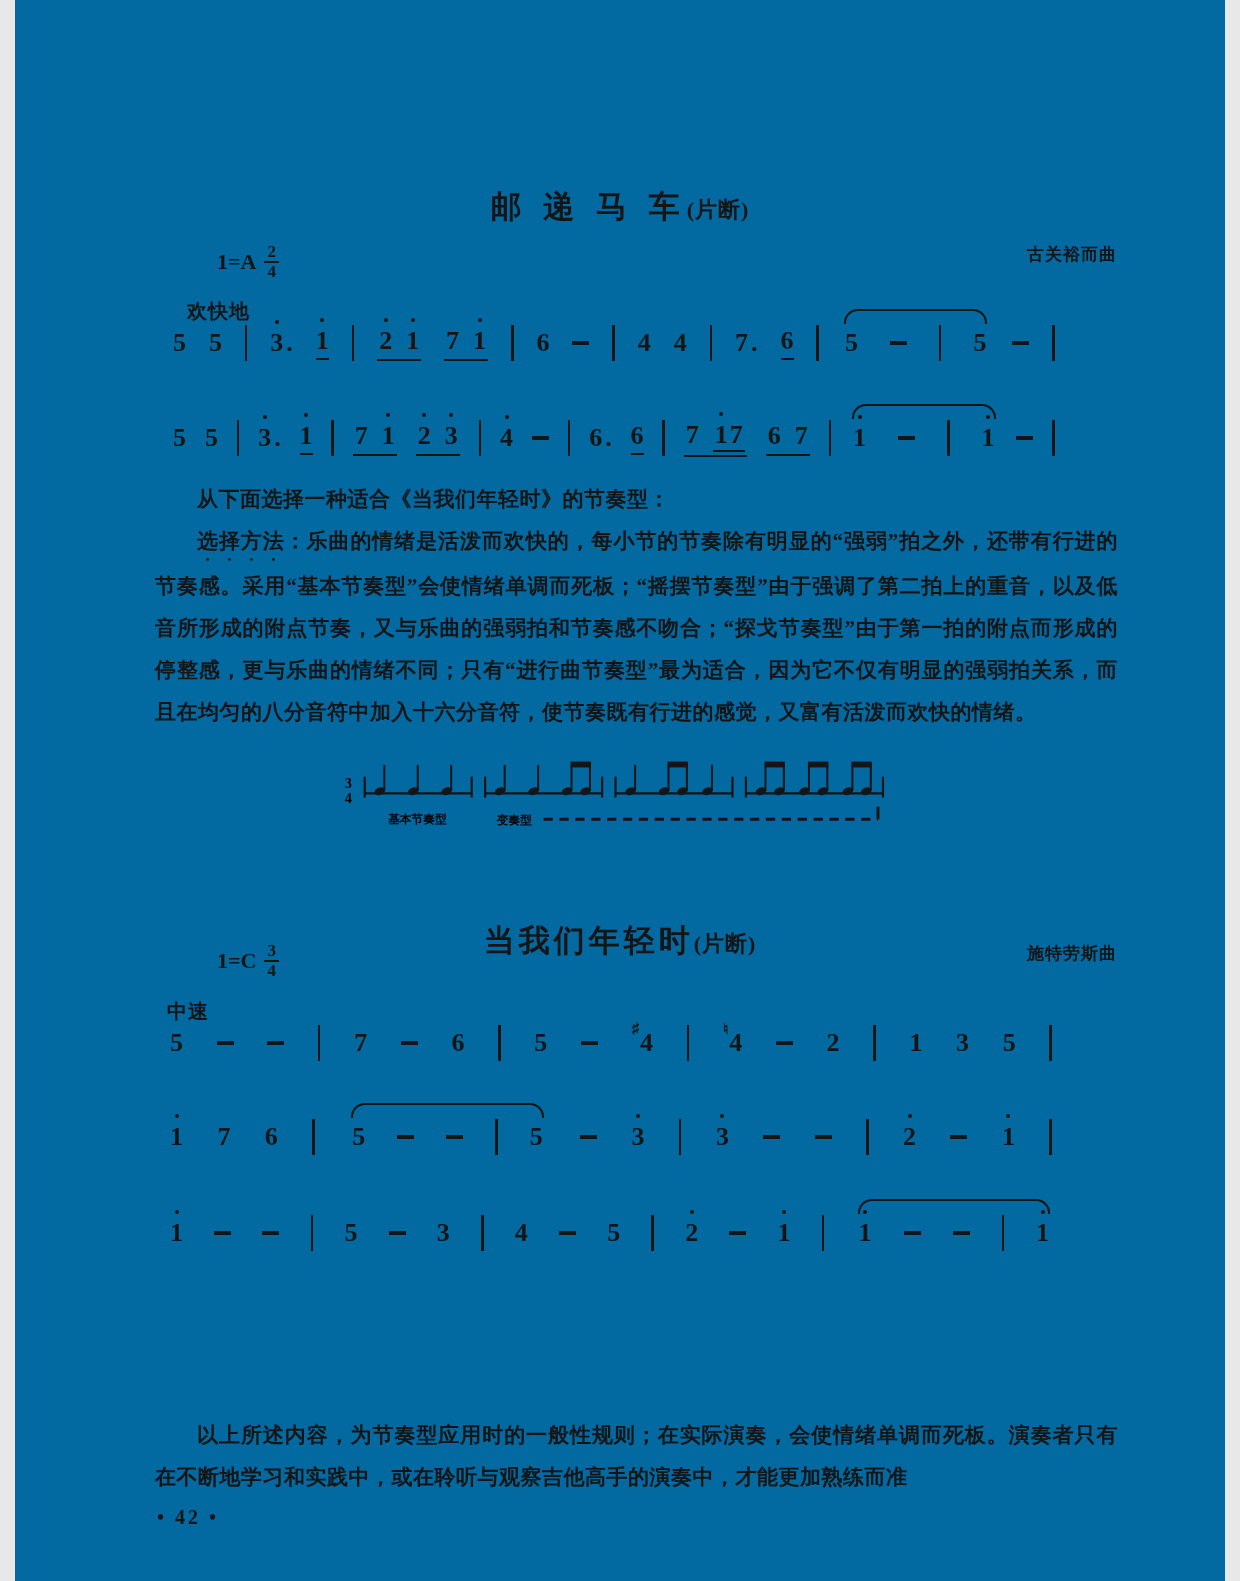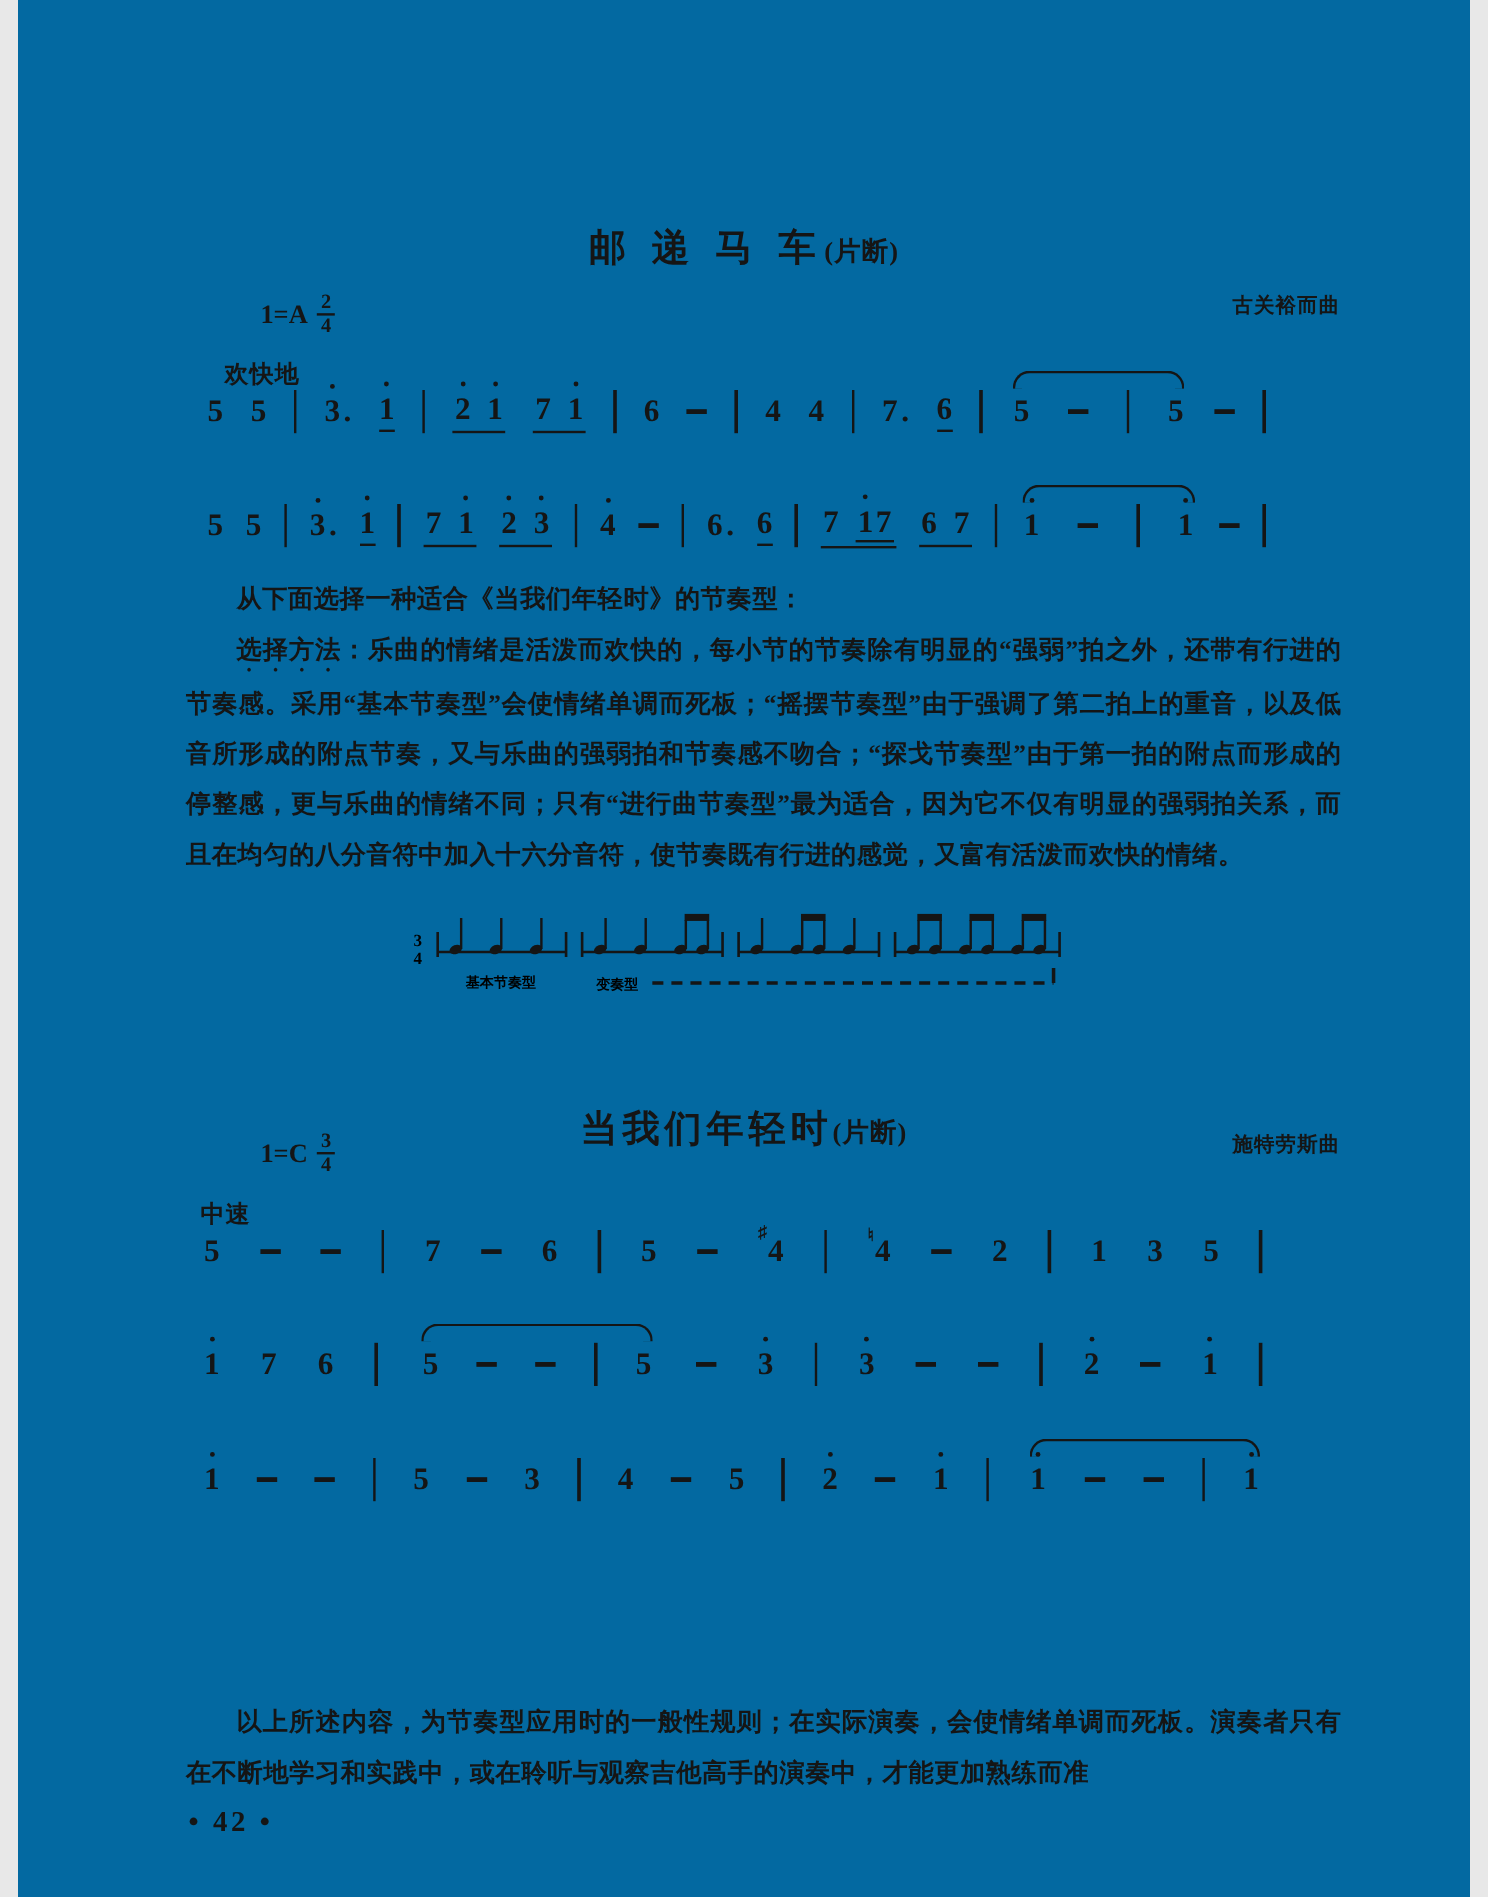--- a/index.html
+++ b/index.html
@@ -40,21 +40,21 @@
         text-align:justify;font-weight:600;letter-spacing:0.5px;}
   .para p{margin:0;text-indent:2em;}
   .emph{text-emphasis:filled dot #151515;-webkit-text-emphasis:filled dot #151515;
         text-emphasis-position:under right;-webkit-text-emphasis-position:under;}
 
   
   .rhythm-fig{position:absolute;left:328px;top:748px;}
   .rts{font-size:17px;font-weight:700;font-family:"Liberation Serif", serif;}
   .rlb{font-size:14px;font-weight:700;font-family:"Liberation Serif", serif;}
 
-  .pagenum{position:absolute;left:142px;top:1506px;font-size:24px;font-weight:700;letter-spacing:3px;}
+  .pagenum{position:absolute;left:142px;top:1506px;font-size:20px;font-weight:700;letter-spacing:3px;}
 </style>
 </head>
 <body>
 
 <div class="page">
 
   <div class="song-title" style="top:186px;">
     <span class="main">邮 递 马 车</span><span class="suffix">(片断)</span>
   </div>
 

